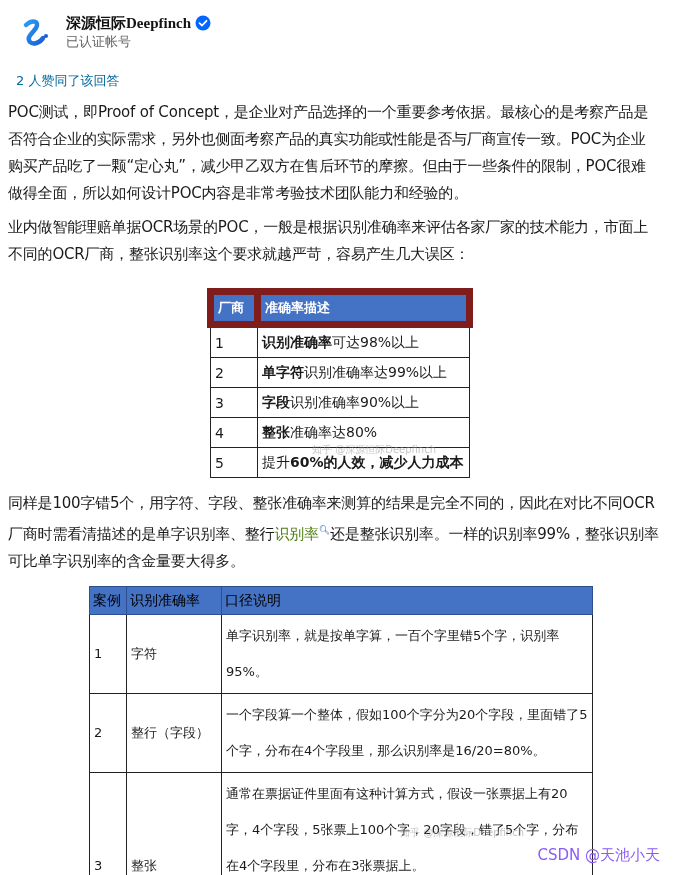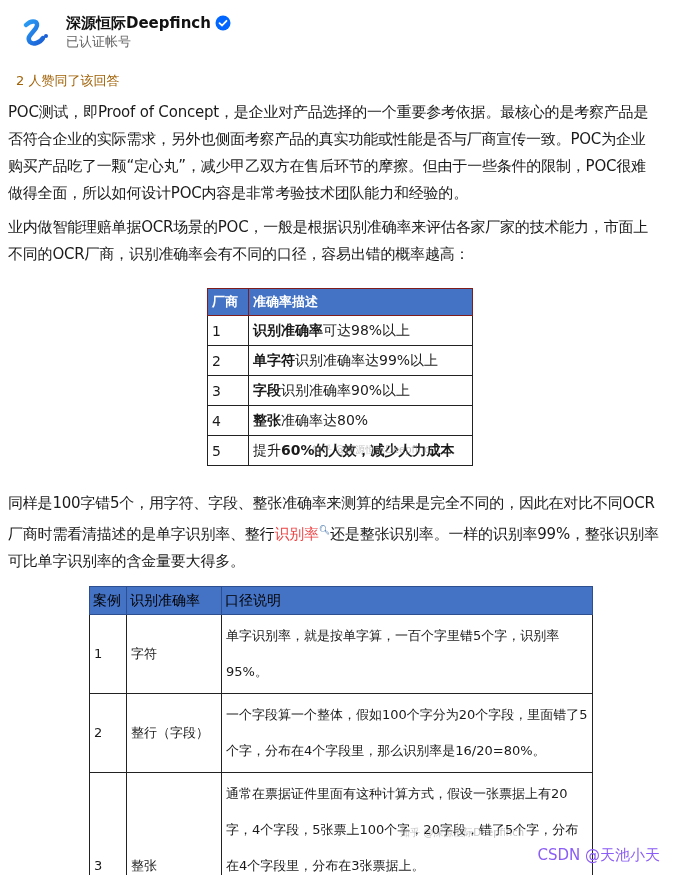--- a/index.html
+++ b/index.html
@@ -1,34 +1,34 @@
 <!DOCTYPE html>
 <html><head>
 <meta charset="utf-8">
 <style>
   html, body { margin:0; padding:0; background:#ffffff; }
   body { width:674px; height:875px; position:relative; overflow:hidden;
          font-family:"DejaVu Sans","Liberation Sans",sans-serif; color:#1a1a1a; }
-  .header { position:absolute; left:18px; top:12px; height:40px; display:flex; align-items:center; }
+  .header { position:absolute; left:18px; top:12px; height:40px; display:flex; align-items:center;font-family:Liberation Serif, serif; }
   .logo { width:34px; height:34px; position:relative; margin-right:14px; }
   .author { display:flex; flex-direction:column; }
   .author-name-row { display:flex; align-items:center; }
   .author-name { font-size:15px; font-weight:bold; color:#121212; }
   .badge { width:16px; height:16px; margin-left:4px; }
   .author-sub { font-size:13px; color:#646464; }
-  .likes { position:absolute; left:16px; top:72px; font-size:13px; color:#a16207; }
+  .likes { position:absolute; left:16px; top:72px; font-size:13px; color:#0369a1; }
   .para { position:absolute; left:8px; width:652px; font-size:15px; line-height:27px; color:#1a1a1a; letter-spacing:-0.2px; }
   .p1 { top:99px; }
   .p2 { top:214px; }
   .p3 { top:490px; }
-  .link { color:#ef4444; }
+  .link { color:#4d7c0f; }
   .link-icon { font-size:9px; vertical-align:super; color:#175199; }
   table { border-collapse:collapse; position:absolute; font-size:14px; }
   .t1 { left:207px; top:288px; width:266px; }
-  .t1 th { background:#4472c4; color:#fff; font-weight:bold; text-align:left; height:26px; padding:0 4px; border:1px solid #7f1d1d; font-size:13px;}
+  .t1 th { background:#4472c4; color:#fff; font-weight:bold; text-align:left; height:26px; padding:0 4px; border:7px solid #7f1d1d; font-size:13px;}
   .t1 td { height:29px; padding:0 4px; border:1px solid #222; }
   .t1 td.num { width:32px; }
   .t2 { left:89px; top:586px; width:504px; }
   .t2 th { background:#4472c4; color:#000000; font-weight:normal; text-align:left; height:27px; padding:0 3px; border:1px solid #2d4f8f; font-size:14px;}
   .t2 td { padding:3px 4px; border:1px solid #222; font-size:13px; line-height:36px; vertical-align:middle; }
   .t2 td.num { width:28px; }
   .t2 td.type { width:86px; }
   .wm { position:absolute; font-size:10px; color:rgba(150,150,150,0.55); }
   .csdn { position:absolute; right:14px; top:846px; font-size:15px; color:#8b5cf6; }
 </style>
@@ -56,21 +56,21 @@
         <path d="M4.5 8.2 L7 10.5 L11.5 5.8" stroke="#fff" stroke-width="1.8" fill="none" stroke-linecap="round"></path>
       </svg>
     </div>
     <span class="author-sub">已认证帐号</span>
   </div>
 </div>
 
 <div class="likes">2 人赞同了该回答</div>
 
 <div class="para p1">POC测试，即Proof of Concept，是企业对产品选择的一个重要参考依据。最核心的是考察产品是否符合企业的实际需求，另外也侧面考察产品的真实功能或性能是否与厂商宣传一致。POC为企业购买产品吃了一颗“定心丸”，减少甲乙双方在售后环节的摩擦。但由于一些条件的限制，POC很难做得全面，所以如何设计POC内容是非常考验技术团队能力和经验的。</div>
-<div class="para p2">业内做智能理赔单据OCR场景的POC，一般是根据识别准确率来评估各家厂家的技术能力，市面上不同的OCR厂商，识别准确率会有不同的口径，容易出错的概率越高：</div>
+<div class="para p2">业内做智能理赔单据OCR场景的POC，一般是根据识别准确率来评估各家厂家的技术能力，市面上不同的OCR厂商，整张识别率这个要求就越严苛，容易产生几大误区：</div>
 
 <table class="t1">
   <thead>
     <tr>
       <th style="width:32px">厂商</th>
       <th>准确率描述</th>
     </tr>
   </thead>
   <tbody>
     <tr>

